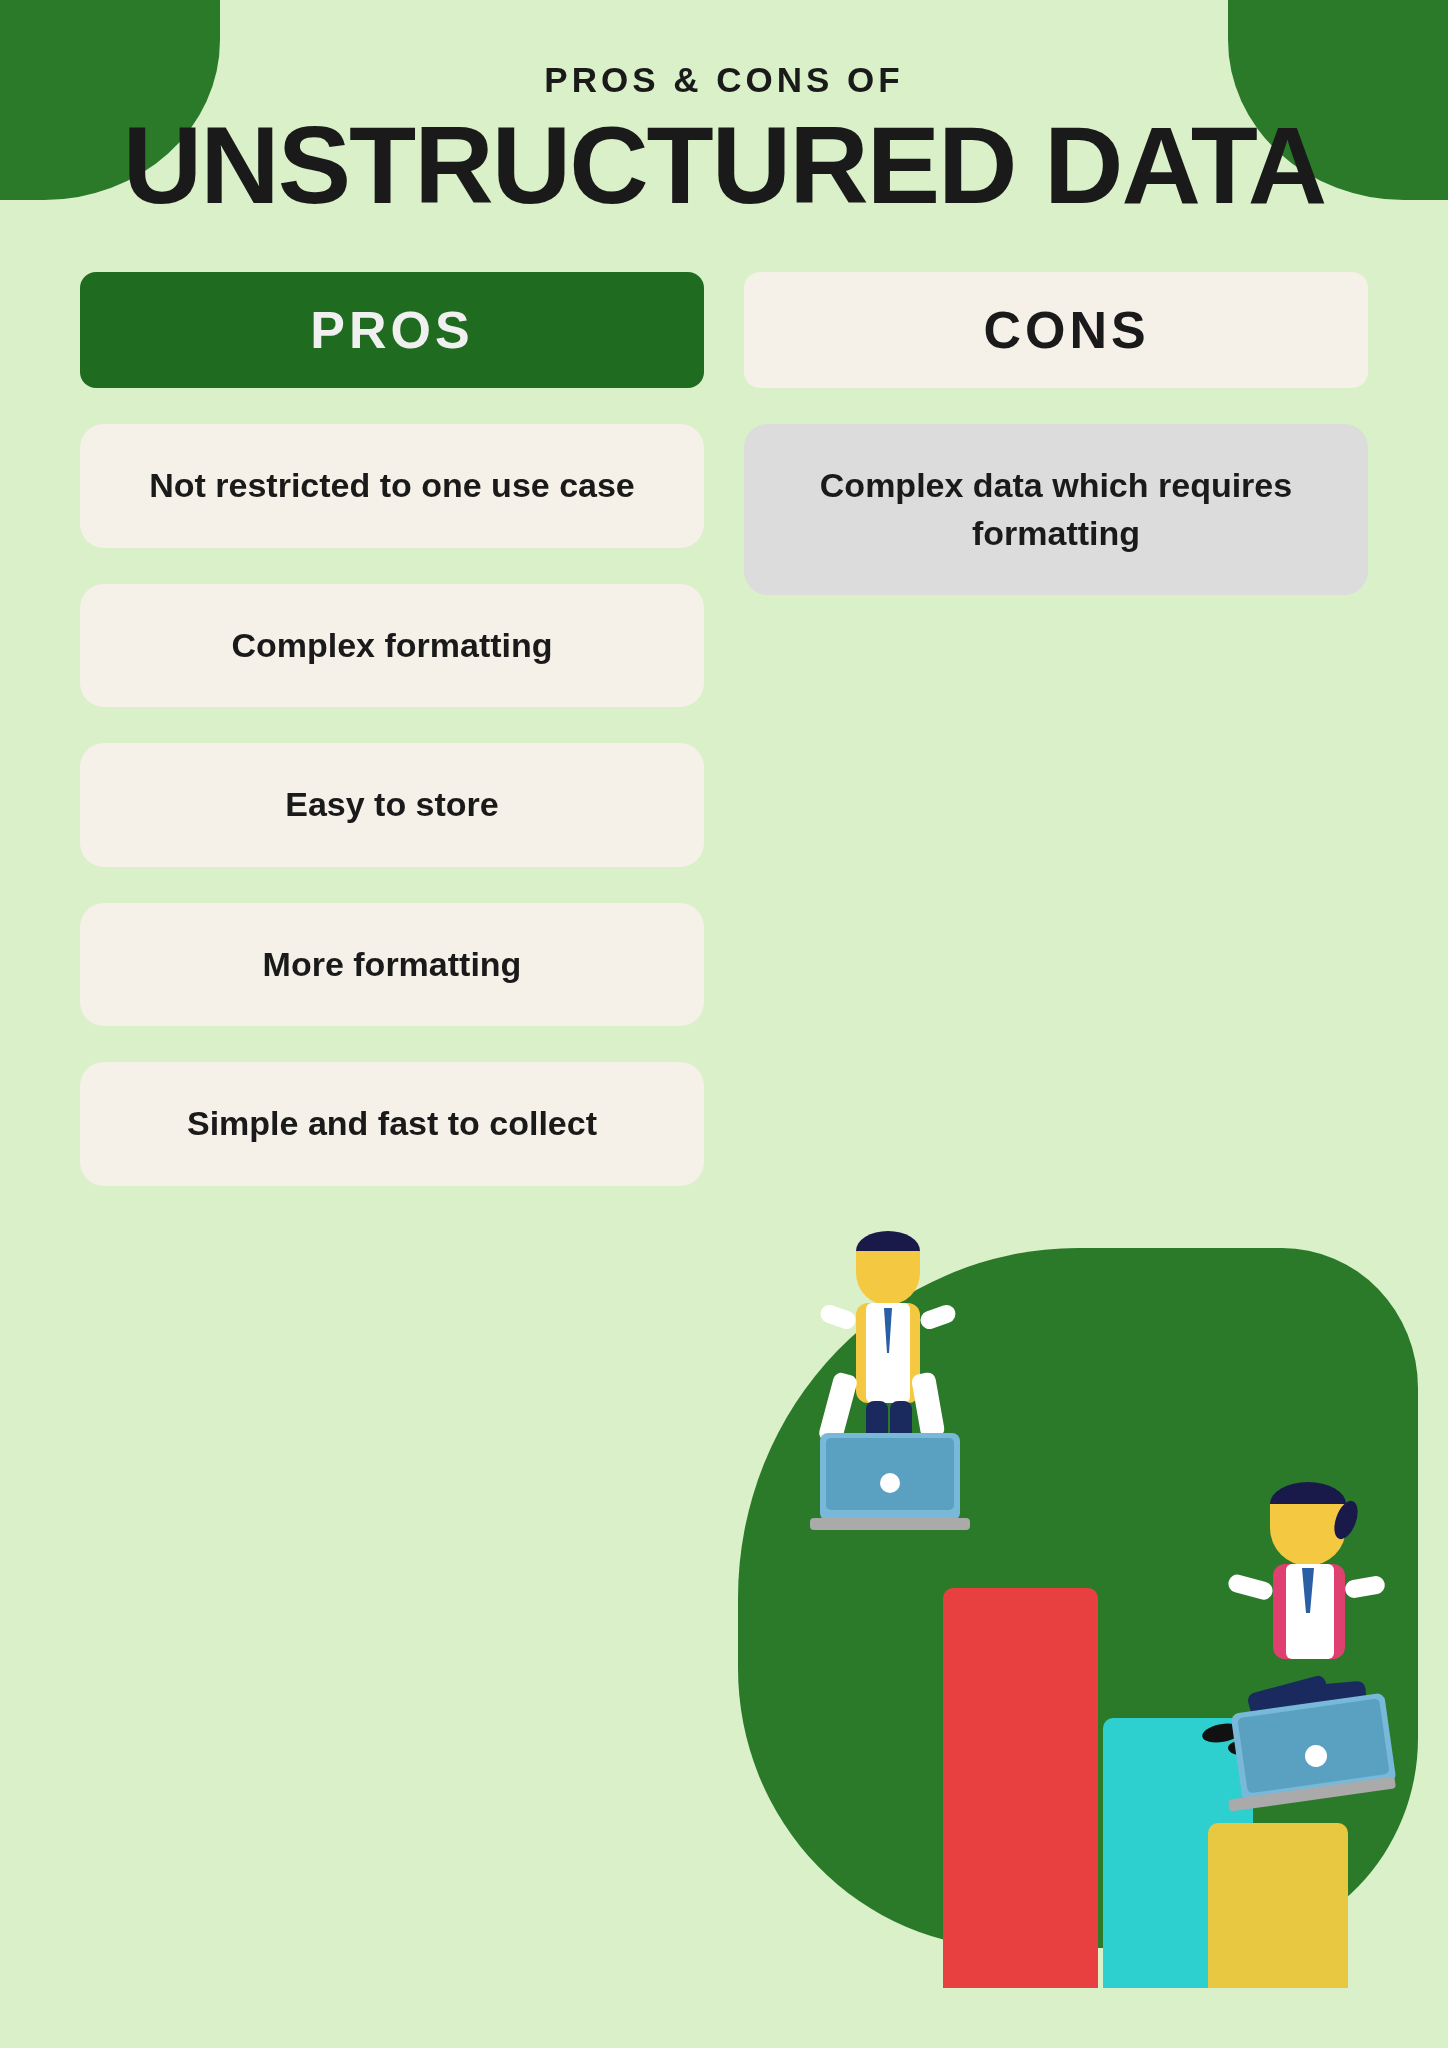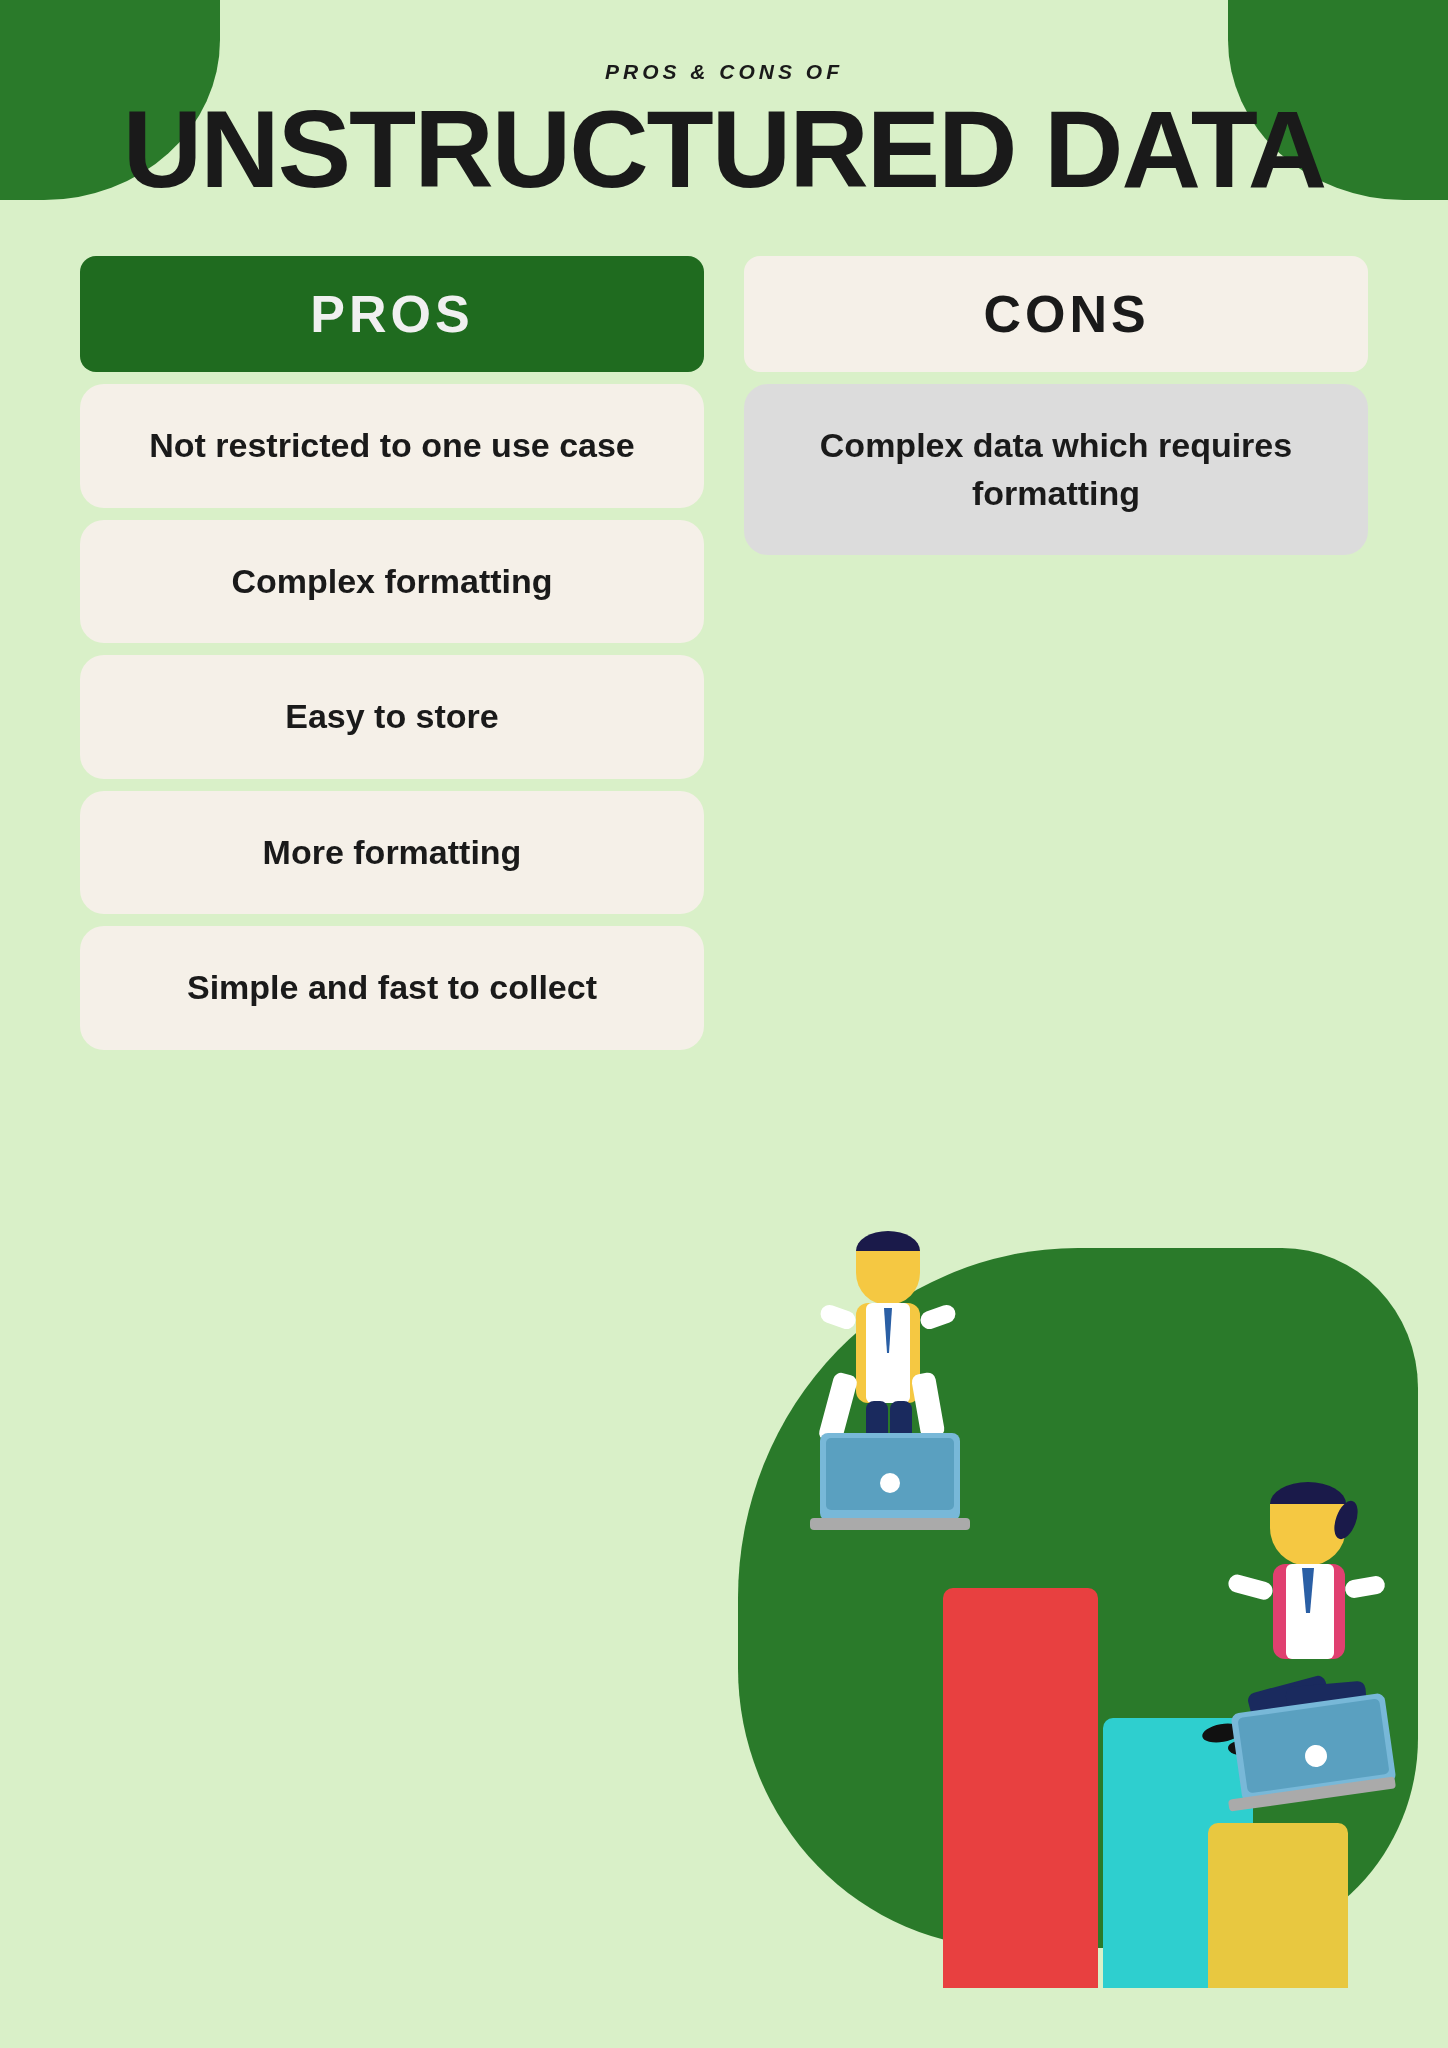--- a/index.html
+++ b/index.html
@@ -46,28 +46,27 @@
     }
 
     .page-content {
       position: relative;
       z-index: 1;
       padding: 60px 80px 60px 80px;
     }
 
     .subtitle {
       text-align: center;
-      font-size: 21px;
+      font-size: 35px;
       font-weight: 900;
       letter-spacing: 4px;
       color: #1a1a1a;
       margin-bottom: 10px;
       text-transform: uppercase;
       font-family: 'Arial Black', Arial, sans-serif;
-      font-style: italic;
     }
 
     .main-title {
       text-align: center;
       font-size: 110px;
       font-weight: 900;
       color: #1a1a1a;
       text-transform: uppercase;
       font-family: 'Arial Black', Arial, sans-serif;
       line-height: 1;
@@ -78,20 +77,21 @@
     .columns {
       display: flex;
       gap: 40px;
       width: 100%;
     }
 
     .col {
       flex: 1;
       display: flex;
       flex-direction: column;
+      gap: 24px;
     }
 
     
     .col-header {
       border-radius: 16px;
       padding: 28px 20px;
       text-align: center;
       font-size: 52px;
       font-weight: 900;
       letter-spacing: 4px;

